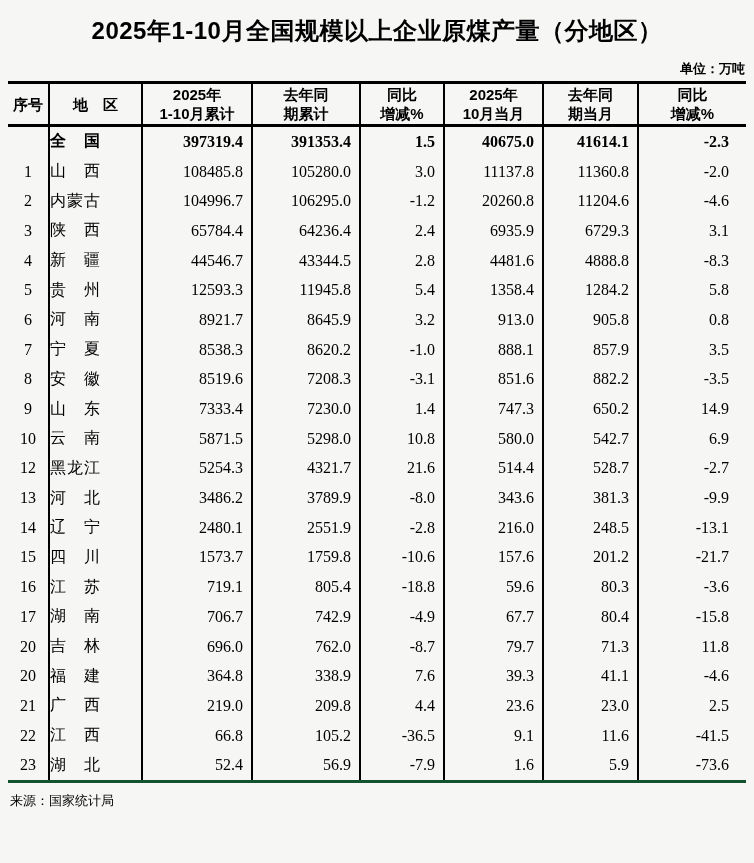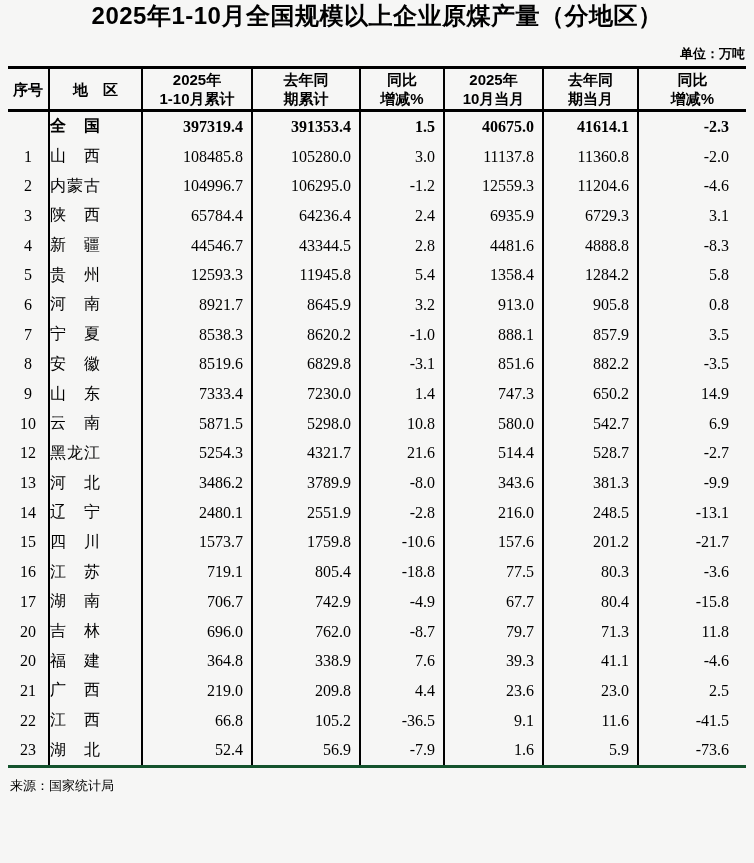--- a/index.html
+++ b/index.html
@@ -11,20 +11,21 @@
   }
   .page {
     position: relative;
     width: 754px;
     height: 863px;
     background: #f6f6f5;
     overflow: hidden;
   }
   .title {
     margin: 0;
+    padding-top: 15px;
     text-align: center;
     font-size: 24px;
     font-weight: bold;
     letter-spacing: 0.5px;
   }
   .unit-label {
     margin: 13px 9px 3px 0;
     text-align: right;
     font-size: 13px;
     font-weight: bold;
@@ -128,21 +129,21 @@
           <td class="cell-num">11137.8</td>
           <td class="cell-num">11360.8</td>
           <td class="cell-num cell-last">-2.0</td>
         </tr>
         <tr>
           <td class="cell-no">2</td>
           <td class="cell-region">内蒙古</td>
           <td class="cell-num">104996.7</td>
           <td class="cell-num">106295.0</td>
           <td class="cell-num">-1.2</td>
-          <td class="cell-num">12559.3</td>
+          <td class="cell-num">20260.8</td>
           <td class="cell-num">11204.6</td>
           <td class="cell-num cell-last">-4.6</td>
         </tr>
         <tr>
           <td class="cell-no">3</td>
           <td class="cell-region">陕　西</td>
           <td class="cell-num">65784.4</td>
           <td class="cell-num">64236.4</td>
           <td class="cell-num">2.4</td>
           <td class="cell-num">6935.9</td>
@@ -186,21 +187,21 @@
           <td class="cell-num">8620.2</td>
           <td class="cell-num">-1.0</td>
           <td class="cell-num">888.1</td>
           <td class="cell-num">857.9</td>
           <td class="cell-num cell-last">3.5</td>
         </tr>
         <tr>
           <td class="cell-no">8</td>
           <td class="cell-region">安　徽</td>
           <td class="cell-num">8519.6</td>
-          <td class="cell-num">6829.8</td>
+          <td class="cell-num">7208.3</td>
           <td class="cell-num">-3.1</td>
           <td class="cell-num">851.6</td>
           <td class="cell-num">882.2</td>
           <td class="cell-num cell-last">-3.5</td>
         </tr>
         <tr>
           <td class="cell-no">9</td>
           <td class="cell-region">山　东</td>
           <td class="cell-num">7333.4</td>
           <td class="cell-num">7230.0</td>
@@ -258,21 +259,21 @@
           <td class="cell-num">157.6</td>
           <td class="cell-num">201.2</td>
           <td class="cell-num cell-last">-21.7</td>
         </tr>
         <tr>
           <td class="cell-no">16</td>
           <td class="cell-region">江　苏</td>
           <td class="cell-num">719.1</td>
           <td class="cell-num">805.4</td>
           <td class="cell-num">-18.8</td>
-          <td class="cell-num">77.5</td>
+          <td class="cell-num">59.6</td>
           <td class="cell-num">80.3</td>
           <td class="cell-num cell-last">-3.6</td>
         </tr>
         <tr>
           <td class="cell-no">17</td>
           <td class="cell-region">湖　南</td>
           <td class="cell-num">706.7</td>
           <td class="cell-num">742.9</td>
           <td class="cell-num">-4.9</td>
           <td class="cell-num">67.7</td>

